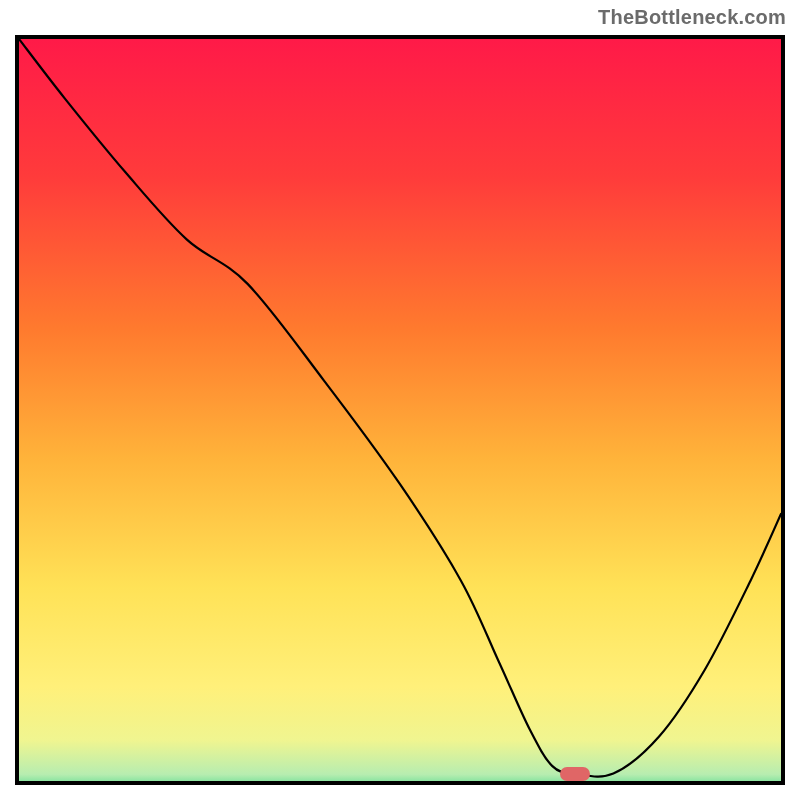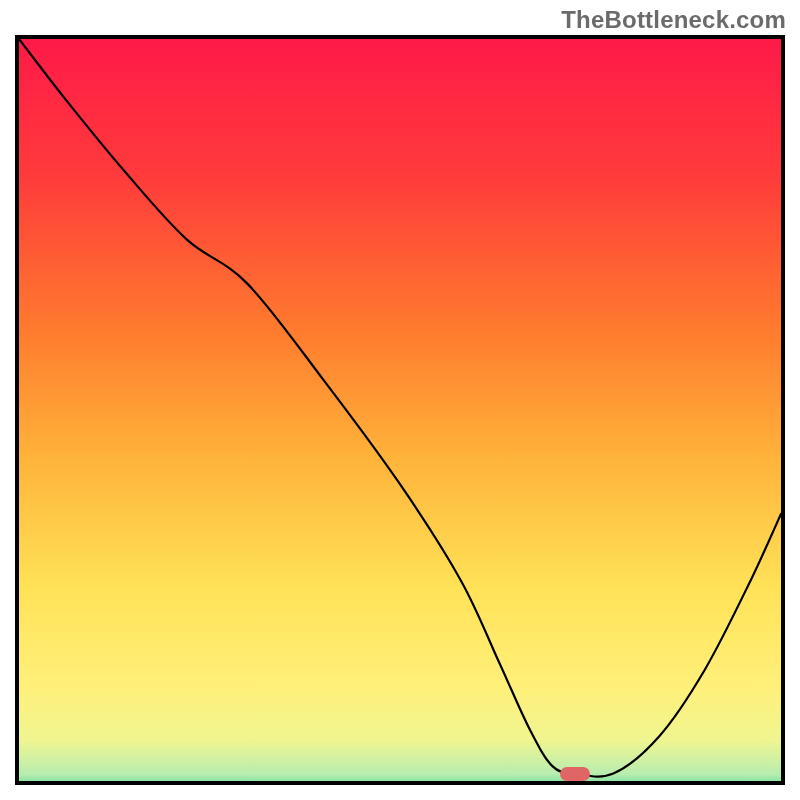--- a/index.html
+++ b/index.html
@@ -15,21 +15,21 @@
     position: absolute;
     left: 0;
     top: 0;
     width: 800px;
     height: 800px;
   }
   .watermark {
     position: absolute;
     top: 6px;
     right: 14px;
-    font-size: 24px;
+    font-size: 20px;
     font-weight: 600;
     color: #6b6b6b;
     letter-spacing: 0.2px;
   }
   .plot {
     position: absolute;
     left: 15px;
     top: 35px;
     width: 770px;
     height: 750px;

